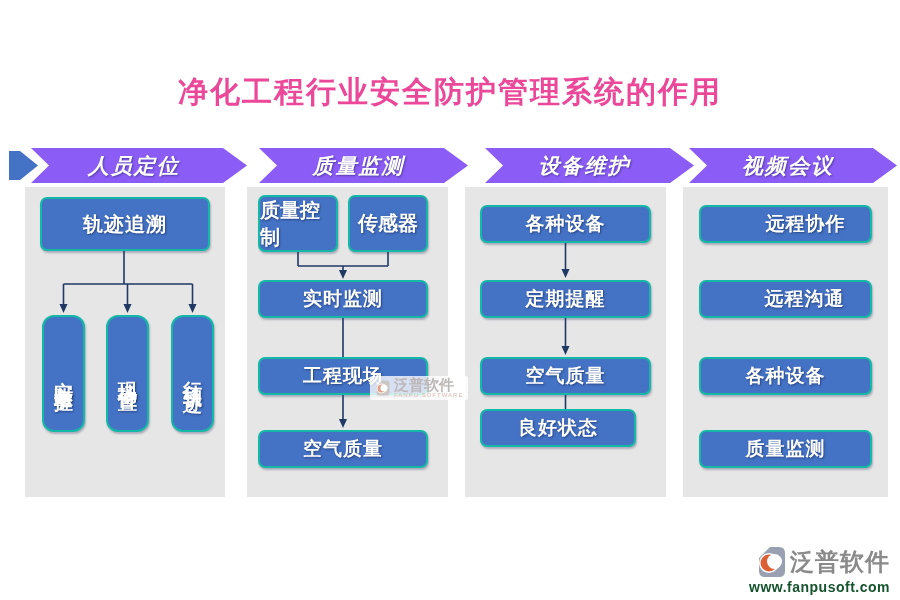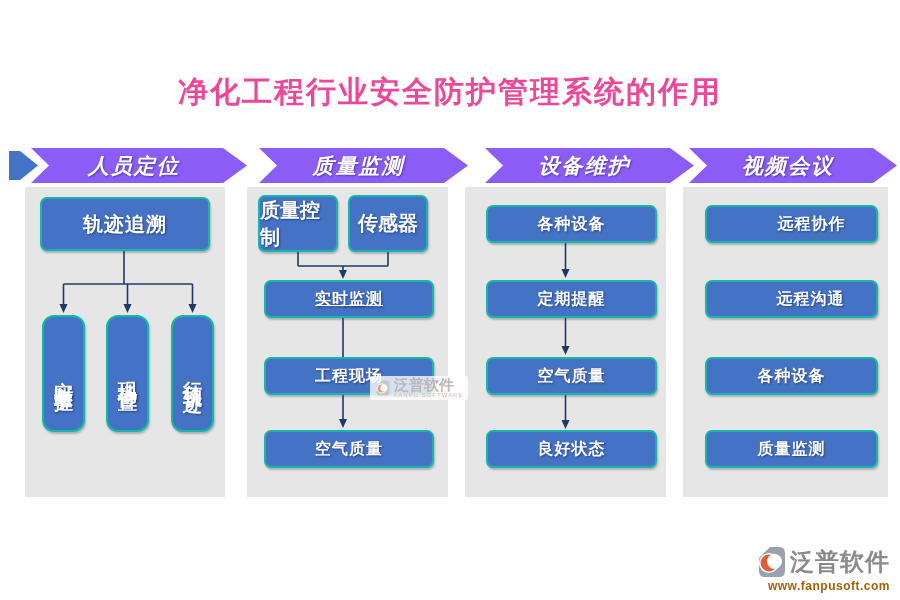--- a/index.html
+++ b/index.html
@@ -29,42 +29,42 @@
     position:absolute;left:9px;top:151px;width:29px;height:29px;background:#4472C4;z-index:2;
     clip-path:polygon(0 0, 38% 0, 100% 50%, 38% 100%, 0 100%);
   }
   .box{
     position:absolute;background:#4472C4;border:2px solid #14b8a6;border-radius:7px;
     color:#ffffff;font-weight:bold;display:flex;align-items:center;justify-content:center;
     text-shadow:1px 1px 2px rgba(10,25,70,.5);z-index:2;box-sizing:border-box;
     box-shadow:1px 2px 2px rgba(60,70,110,.35);
   }
   .h54{font-size:20px;letter-spacing:1px;}
-  .h38{font-size:16px;letter-spacing:1px;margin-left:6px;}
+  .h38{font-size:19px;letter-spacing:1px;}
   .small{font-size:20px;}
   .vbox{
     writing-mode:vertical-rl;text-orientation:upright;font-size:19px;letter-spacing:4px;
     border-radius:12px;
   }
   .connectors{position:absolute;left:0;top:0;z-index:1;}
   .wm{
     position:absolute;left:370px;top:376px;z-index:3;display:flex;align-items:center;gap:4px;
     background:rgba(255,255,255,.78);padding:2px 5px;border-radius:2px;
   }
   .wm .wm-name{color:#bdb7b7;font-size:15px;font-weight:bold;line-height:14px;}
   .wm .wm-sub{color:#d9bdb0;font-size:6px;letter-spacing:1px;line-height:6px;}
   .footer{
     position:absolute;right:10px;top:546px;z-index:3;display:flex;flex-direction:column;align-items:flex-end;
   }
   .footer .brandrow{display:flex;align-items:center;gap:4px;}
   .footer .brand{
     font-family:"Liberation Serif",serif;font-weight:bold;font-size:24px;color:#8A8A8A;letter-spacing:1px;
   }
   .footer .url{
-    font-size:12px;font-weight:bold;color:#a16207;letter-spacing:.5px;margin-top:1px;
+    font-size:14px;font-weight:bold;color:#14532d;letter-spacing:.5px;margin-top:1px;
   }
 </style>
 </head>
 <body>
 
 <div class="stage">
 
   <div class="title">净化工程行业安全防护管理系统的作用</div>
 
   <div class="panel" style="left:25px;width:200px;"></div>
@@ -118,28 +118,28 @@
     <span>视频会议</span>
   </div>
 
   <div class="box h54" style="left:40px;top:197px;width:170px;height:54px;">轨迹追溯</div>
   <div class="box vbox" style="left:42px;top:315px;width:43px;height:117px;">实时掌握</div>
   <div class="box vbox" style="left:106px;top:315px;width:43px;height:117px;">现场位置</div>
   <div class="box vbox" style="left:171px;top:315px;width:43px;height:117px;">行动轨迹</div>
 
   <div class="box small" style="left:258px;top:195px;width:80px;height:57px;">质量控制</div>
   <div class="box small" style="left:348px;top:195px;width:80px;height:57px;">传感器</div>
-  <div class="box h38" style="left:258px;top:280px;width:170px;height:38px;text-decoration:underline;">实时监测</div>
+  <div class="box h38" style="left:258px;top:280px;width:170px;height:38px;">实时监测</div>
   <div class="box h38" style="left:258px;top:430px;width:170px;height:38px;">空气质量</div>
   <div class="box h38" style="left:258px;top:357px;width:170px;height:38px;">工程现场</div>
 
   <div class="box h38" style="left:480px;top:205px;width:171px;height:38px;">各种设备</div>
   <div class="box h38" style="left:480px;top:280px;width:171px;height:38px;">定期提醒</div>
   <div class="box h38" style="left:480px;top:357px;width:171px;height:38px;">空气质量</div>
-  <div class="box h38" style="left:480px;top:430px;width:171px;height:38px;">良好状态</div>
+  <div class="box h38" style="left:480px;top:409px;width:156px;height:38px;">良好状态</div>
 
   <div class="box h38" style="left:699px;top:205px;width:173px;height:38px;padding-left:40px;">远程协作</div>
   <div class="box h38" style="left:699px;top:280px;width:173px;height:38px;padding-left:38px;">远程沟通</div>
   <div class="box h38" style="left:699px;top:357px;width:173px;height:38px;">各种设备</div>
   <div class="box h38" style="left:699px;top:430px;width:173px;height:38px;">质量监测</div>
 
   <div class="wm">
     <svg width="15" height="16" viewBox="0 0 30 32">
       <path d="M3 12 L14 1 H23 Q29 1 29 7 V25 Q29 31 23 31 H9 Q3 31 3 25 Z" fill="#CBC5C3"></path>
       <circle cx="13" cy="17" r="10" fill="#FFFFFF"></circle>

